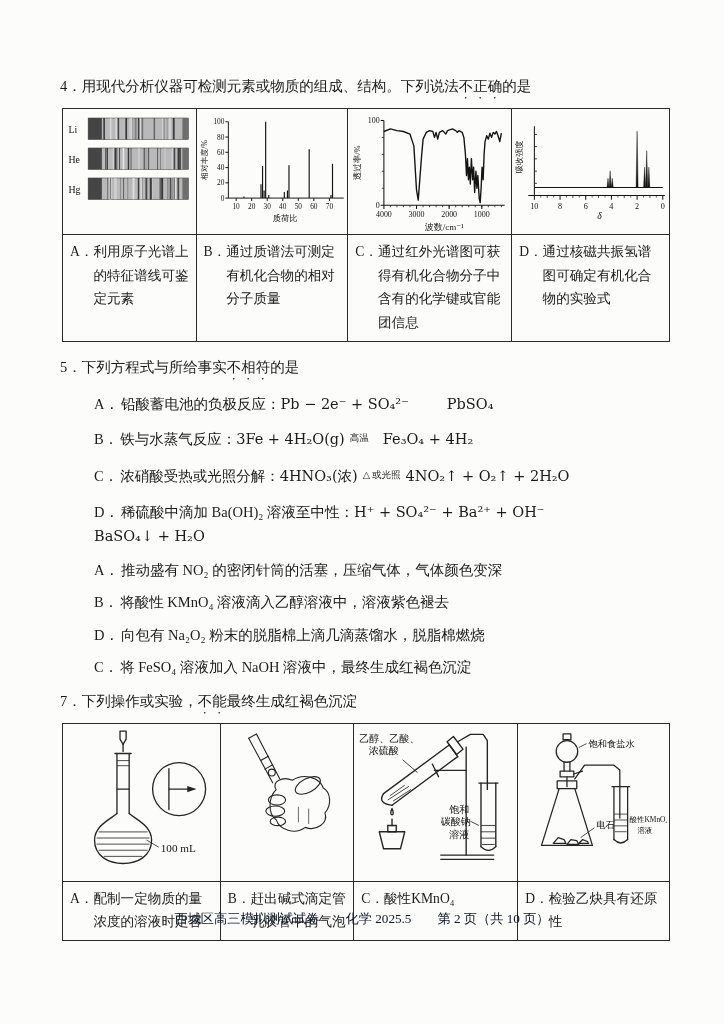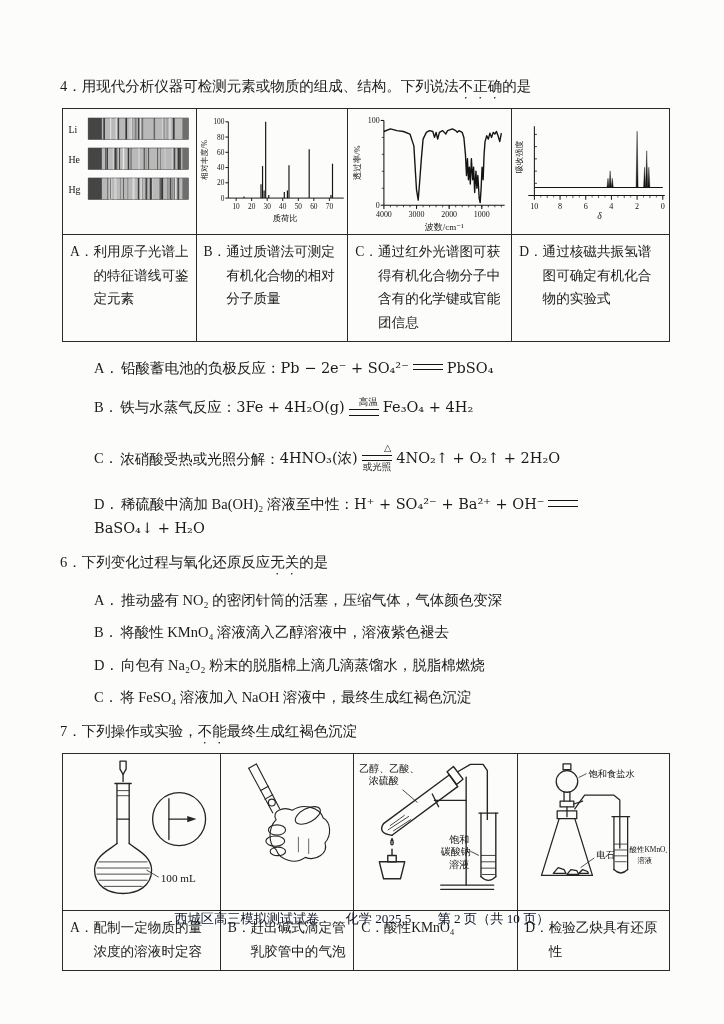--- a/index.html
+++ b/index.html
@@ -20,21 +20,21 @@
   table.grid td{border:1.6px solid #2a2a2a;padding:0;vertical-align:top;}
   .chartcell{padding:3px 2px 0 2px !important;}
   .chartcell svg{display:block;width:100%;height:auto;}
   .cap{display:flex;padding:5px 6px 6px 7px;font-size:13.6px;line-height:1.75;}
   .cap .lab{flex:0 0 auto;white-space:nowrap;}
   .cap .txt{flex:1 1 auto;}
   
   .optrow{margin:9px 0 9px 34px;}
   .optrow .lab{margin-right:2px;}
   .formula{font-family:"DejaVu Serif",serif;white-space:nowrap;margin-top:48px;}
-  .eqsign{display:inline-flex;flex-direction:column;align-items:flex-end;
+  .eqsign{display:inline-flex;flex-direction:row;align-items:flex-start;
     vertical-align:middle;line-height:1;margin:8px 4px;min-width:30px;position:relative;top:-2px;}
   .eqcond{font-size:9.5px;line-height:1.15;white-space:nowrap;padding:0 1px;}
   .eqcond:empty{display:none;}
   .eqline{align-self:stretch;height:4.5px;border-top:1.5px solid #141414;border-bottom:1.5px solid #141414;margin:1px 0;}
   
   .sec{margin-top:14px;}
   .sec-q5 .optrow{margin:10px 0 10px 34px;}
   .sec-q6 .optrow{margin:12px 0 12px 34px;}
   
   .appcell svg{display:block;width:100%;height:auto;}
@@ -334,20 +334,21 @@
                 <span class="lab">D．</span>
                 <span class="txt">通过核磁共振氢谱图可确定有机化合物的实验式</span>
               </div>
         </td>
       </tr>
     </tbody>
       </table>
   </section>
 
   <section class="sec sec-q5" style="margin-top:15px;">
+    <p class="stem"><span class="qnum">5．</span><span>下列方程式与所给事实</span><span class="em-dots">不相符</span><span>的是</span></p>
 
     <div class="optrow">
       <span class="lab">A．</span><span>铅酸蓄电池的负极反应：</span><span class="formula">Pb − 2e⁻ + SO₄²⁻</span><span class="eqsign">
           <span class="eqline"></span>
         </span><span class="formula">PbSO₄</span>
     </div>
     <div class="optrow">
       <span class="lab">B．</span><span>铁与水蒸气反应：</span><span class="formula">3Fe + 4H₂O(g)</span><span class="eqsign">
           <span class="eqcond">高温</span>
           <span class="eqline"></span>
@@ -361,21 +362,20 @@
         </span><span class="formula">4NO₂↑ + O₂↑ + 2H₂O</span>
     </div>
     <div class="optrow">
       <span class="lab">D．</span><span>稀硫酸中滴加 Ba(OH)₂ 溶液至中性：</span><span class="formula">H⁺ + SO₄²⁻ + Ba²⁺ + OH⁻</span><span class="eqsign">
           <span class="eqline"></span>
         </span><span class="formula">BaSO₄↓ + H₂O</span>
     </div>
   </section>
 
   <section class="sec sec-q6">
-    <p class="stem"><span class="qnum">6．</span><span>下列变化过程与氧化还原反应</span><span class="em-dots">无关</span><span>的是</span></p>
     <div class="optrow"><span class="lab">A．</span><span>推动盛有 NO₂ 的密闭针筒的活塞，压缩气体，气体颜色变深</span></div>
     <div class="optrow"><span class="lab">B．</span><span>将酸性 KMnO₄ 溶液滴入乙醇溶液中，溶液紫色褪去</span></div>
     <div class="optrow"><span class="lab">D．</span><span>向包有 Na₂O₂ 粉末的脱脂棉上滴几滴蒸馏水，脱脂棉燃烧</span></div>
     <div class="optrow"><span class="lab">C．</span><span>将 FeSO₄ 溶液加入 NaOH 溶液中，最终生成红褐色沉淀</span></div>
   </section>
 
   <section class="sec sec-q7">
     <p class="stem"><span class="qnum">7．</span><span>下列操作或实验，</span><span class="em-dots">不能</span><span>最终生成红褐色沉淀</span></p>
 
     <table class="grid">

